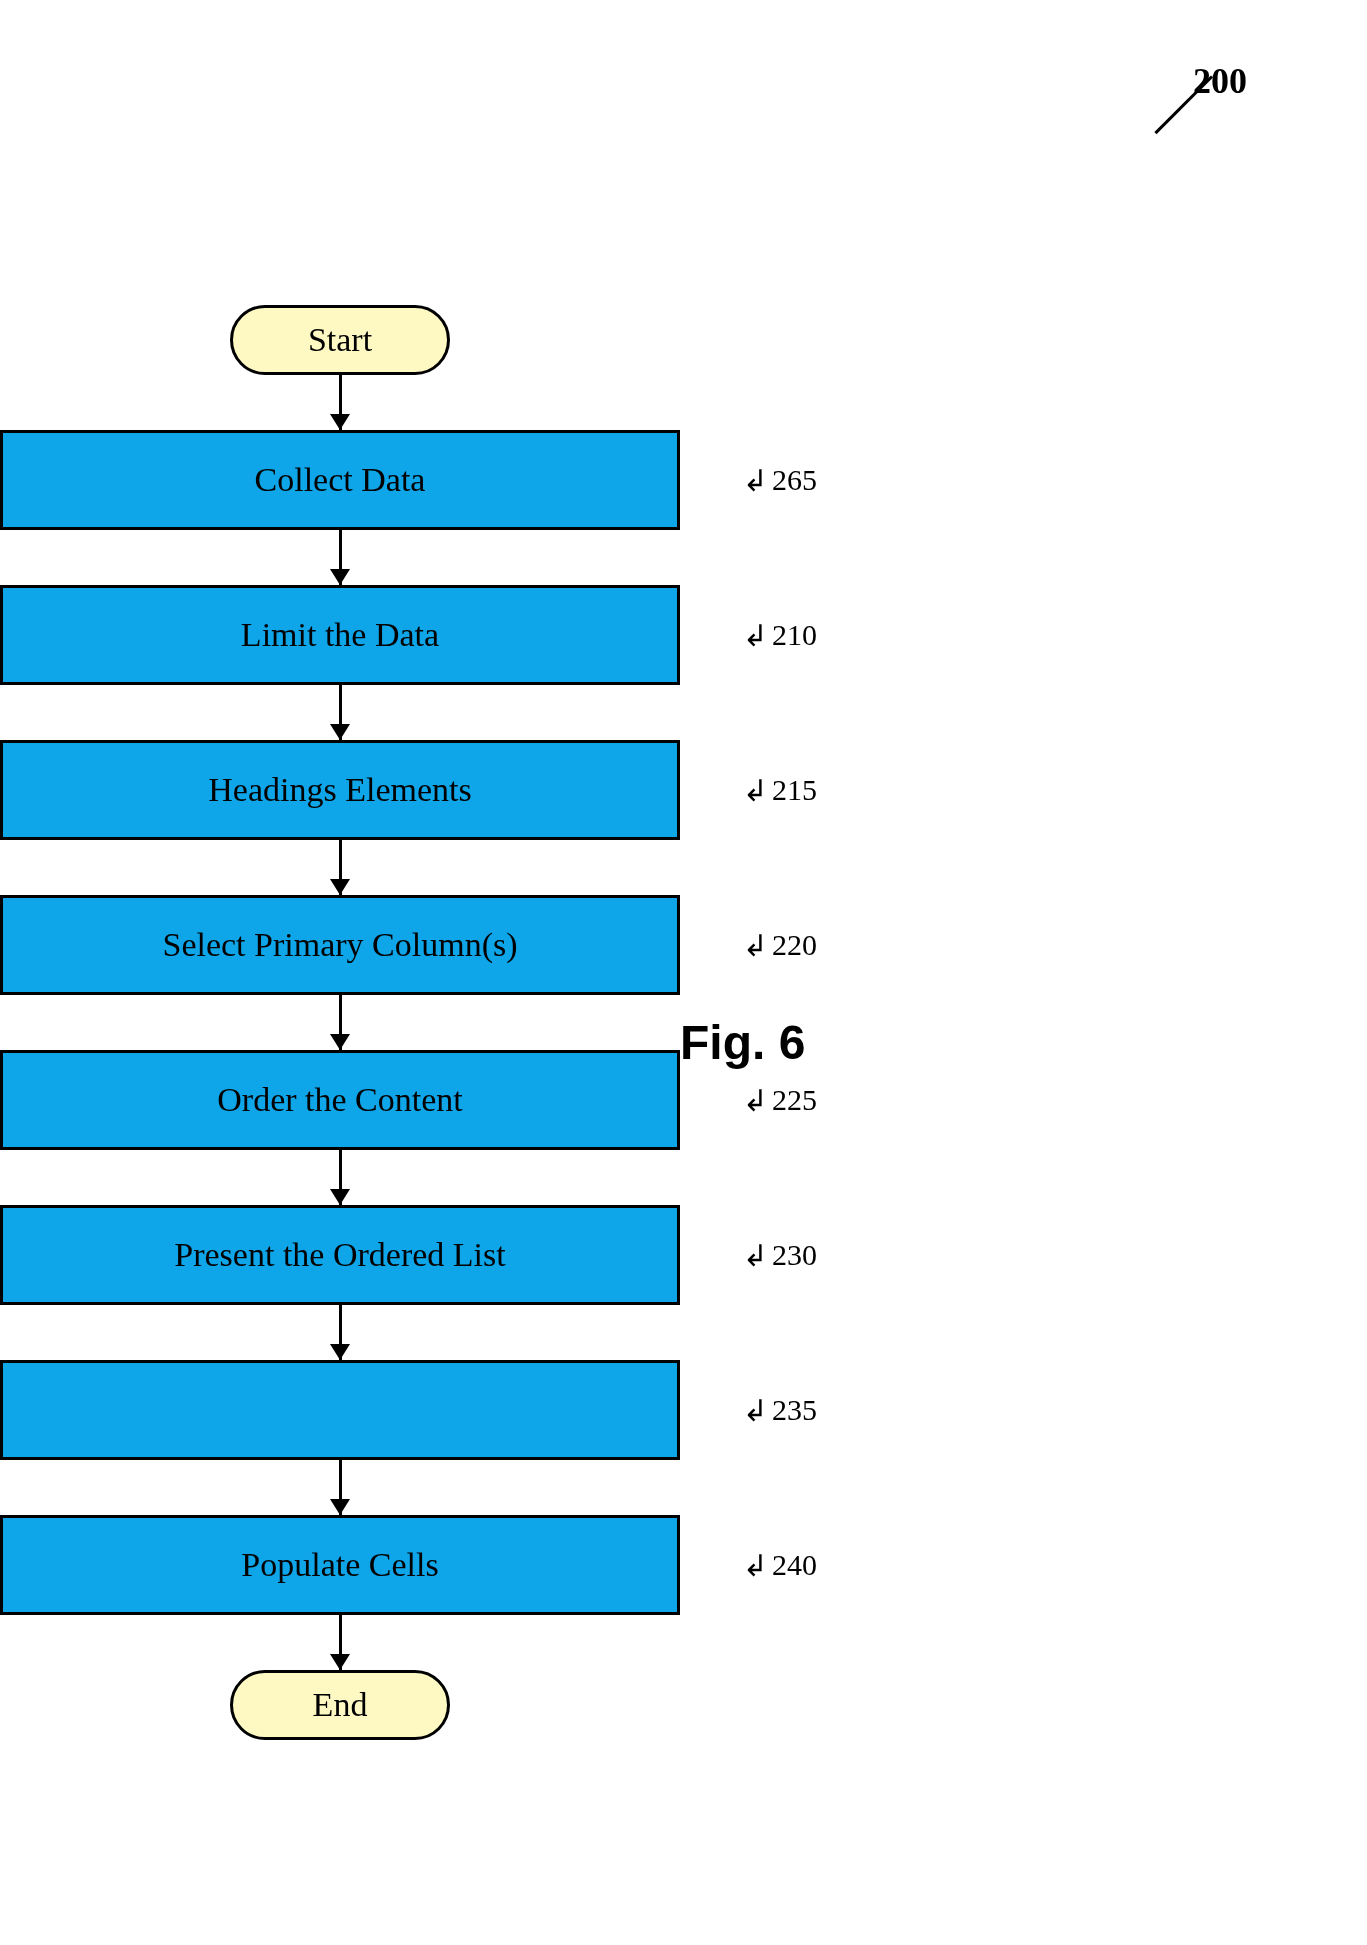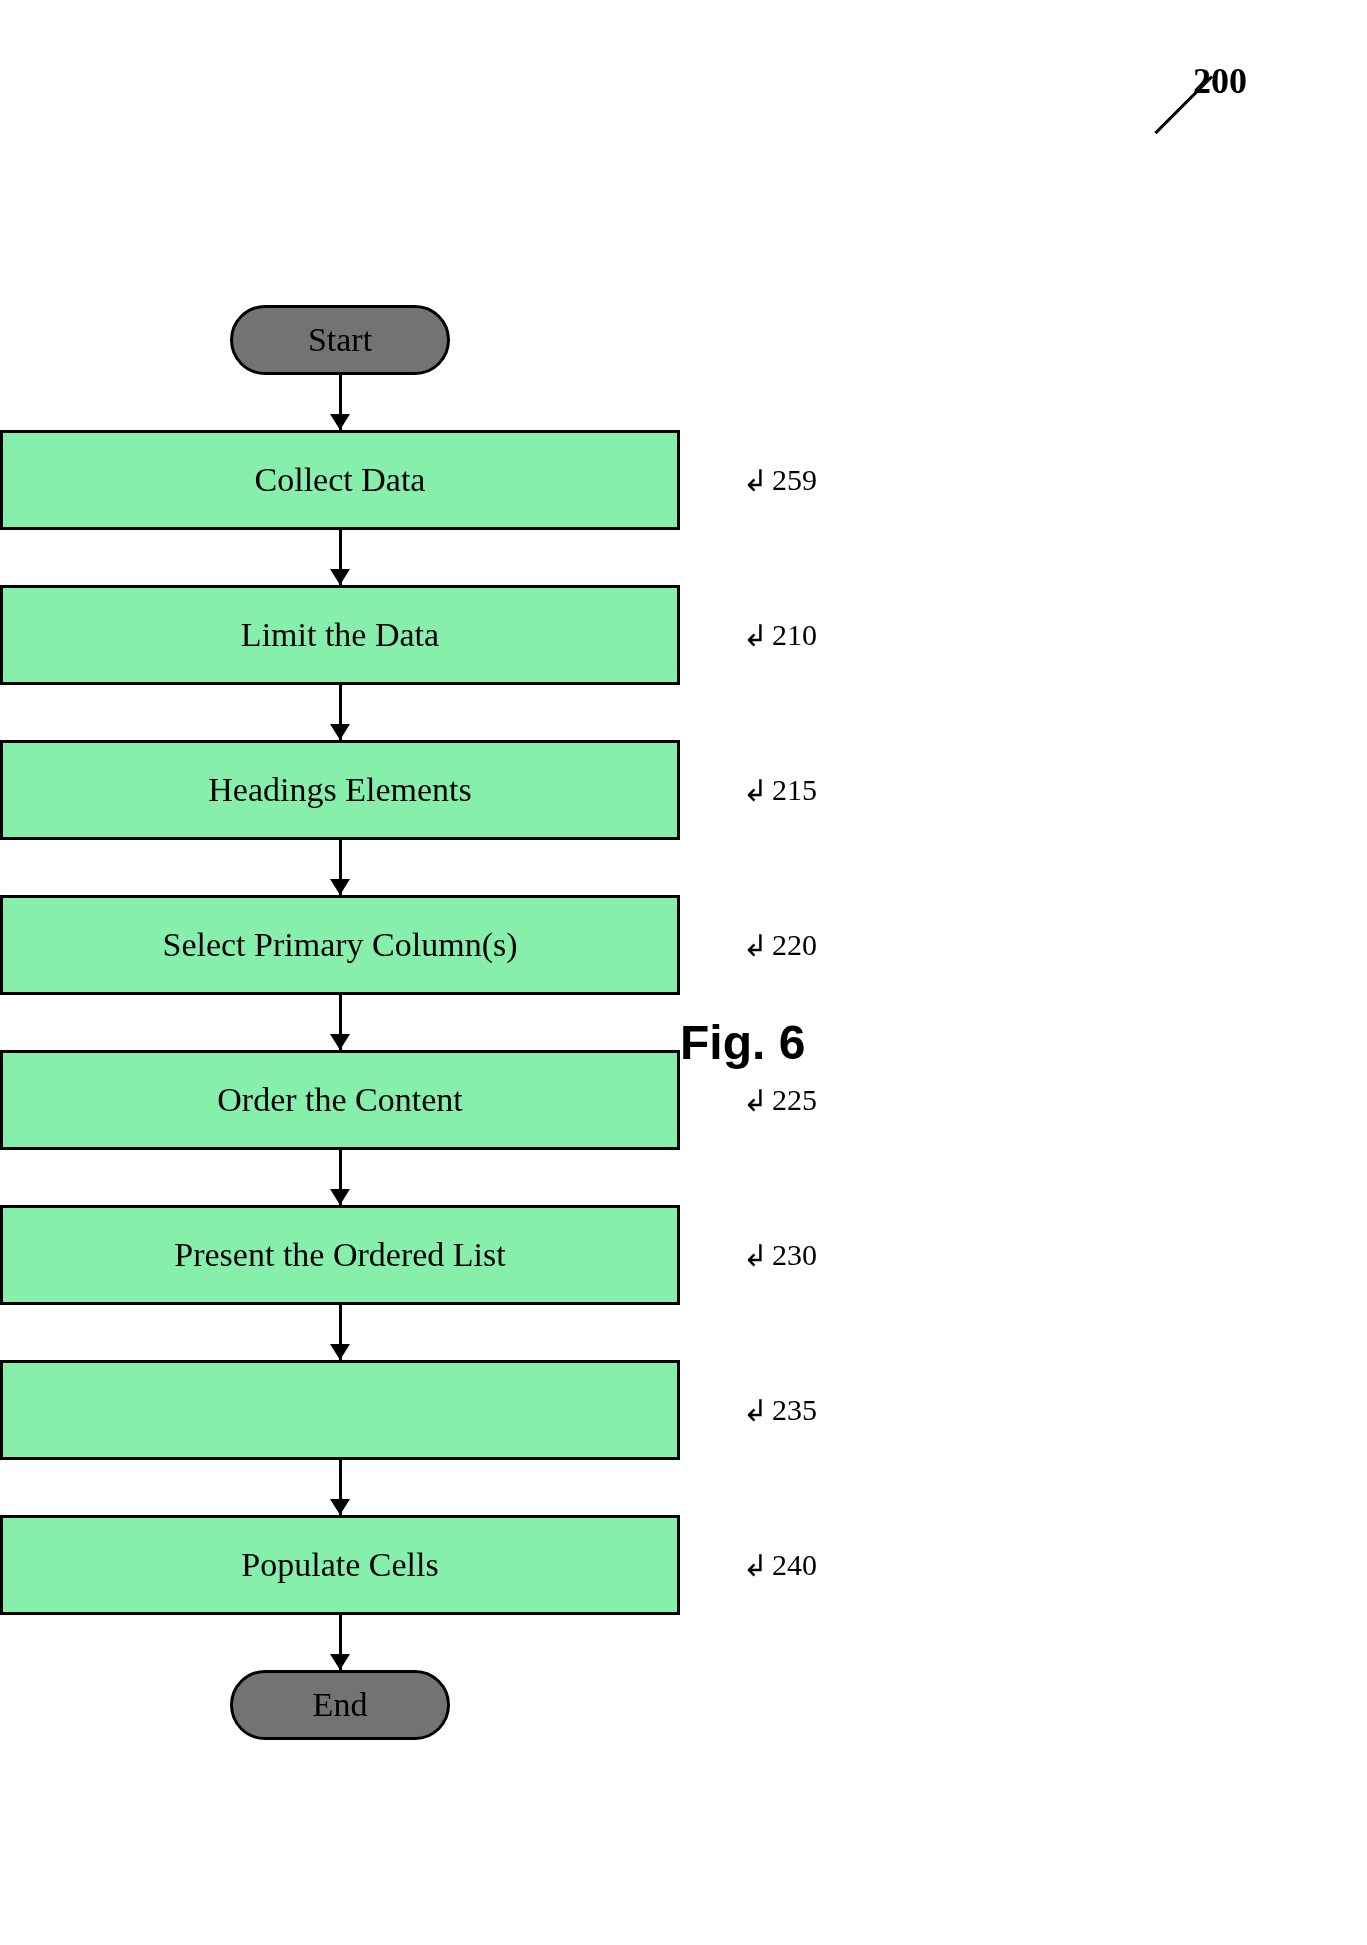--- a/index.html
+++ b/index.html
@@ -50,34 +50,34 @@
     .pill {
       width: 220px;
       height: 70px;
       border: 3px solid #000;
       border-radius: 40px;
       display: flex;
       align-items: center;
       justify-content: center;
       font-size: 34px;
       font-family: 'Times New Roman', Times, serif;
-      background: #737373;
+      background: #fef9c3;
     }
 
     
     .box {
       width: 680px;
       height: 100px;
       border: 3px solid #000;
       display: flex;
       align-items: center;
       justify-content: center;
       font-size: 34px;
       font-family: 'Times New Roman', Times, serif;
-      background: #86efac;
+      background: #0ea5e9;
       position: relative;
     }
 
     
     .arrow {
       width: 3px;
       height: 55px;
       background: #000;
       position: relative;
       display: flex;
@@ -151,21 +151,21 @@
       <span>Start</span>
     </div>
 
     <div class="arrow"></div>
 
     <div class="step-row">
       <div class="box">
         <span>Collect Data</span>
         <div class="step-label">
           <span>↲</span>
-          <span>259</span>
+          <span>265</span>
         </div>
       </div>
     </div>
 
     <div class="arrow"></div>
 
     <div class="step-row">
       <div class="box">
         <span>Limit the Data</span>
         <div class="step-label">

